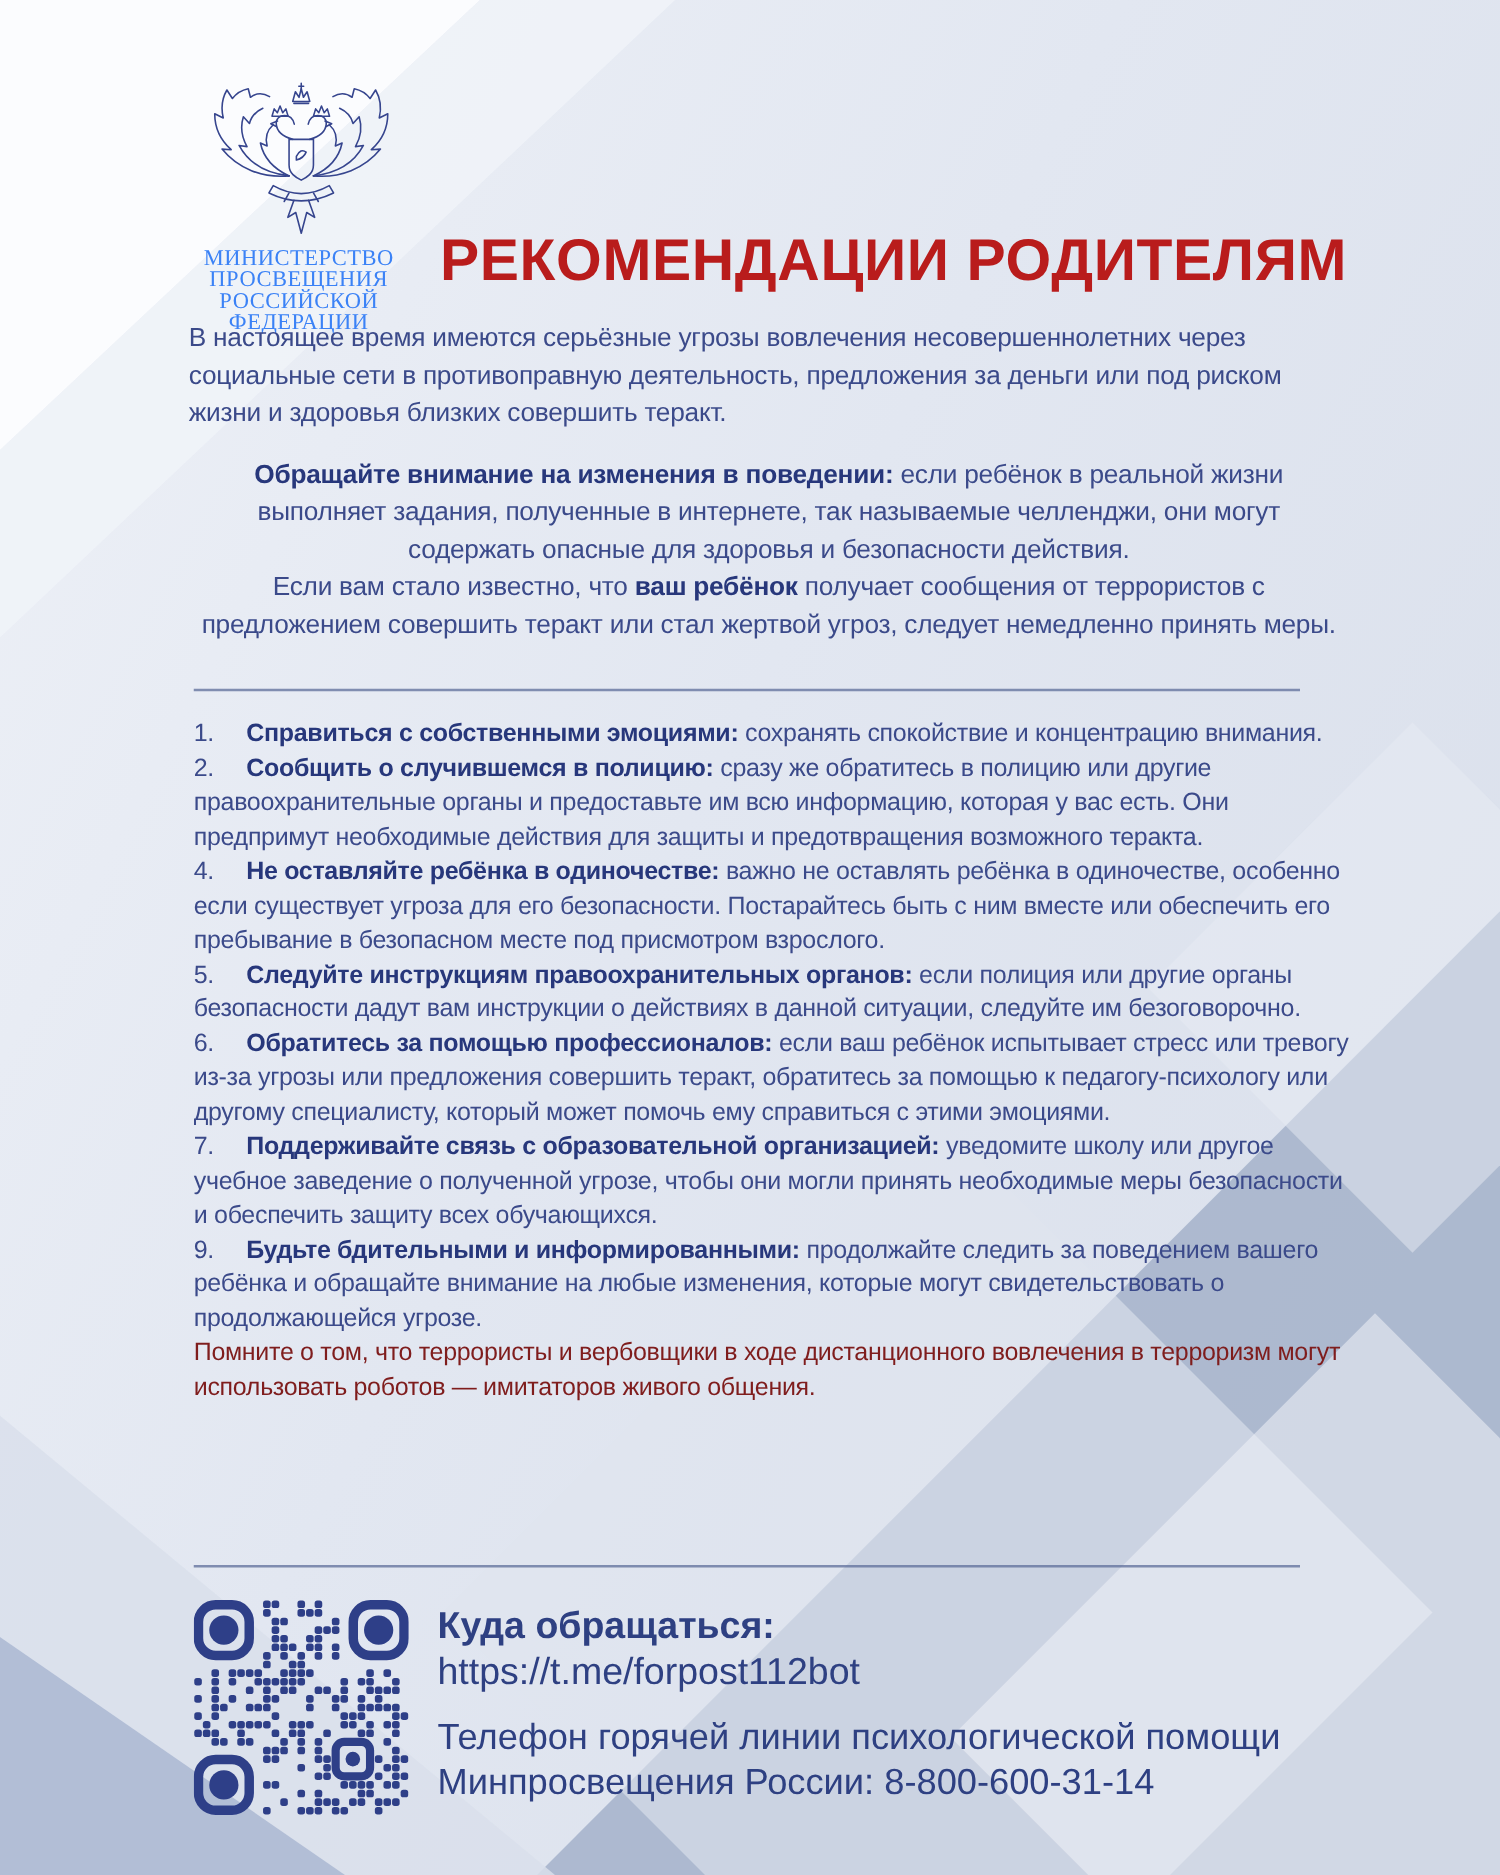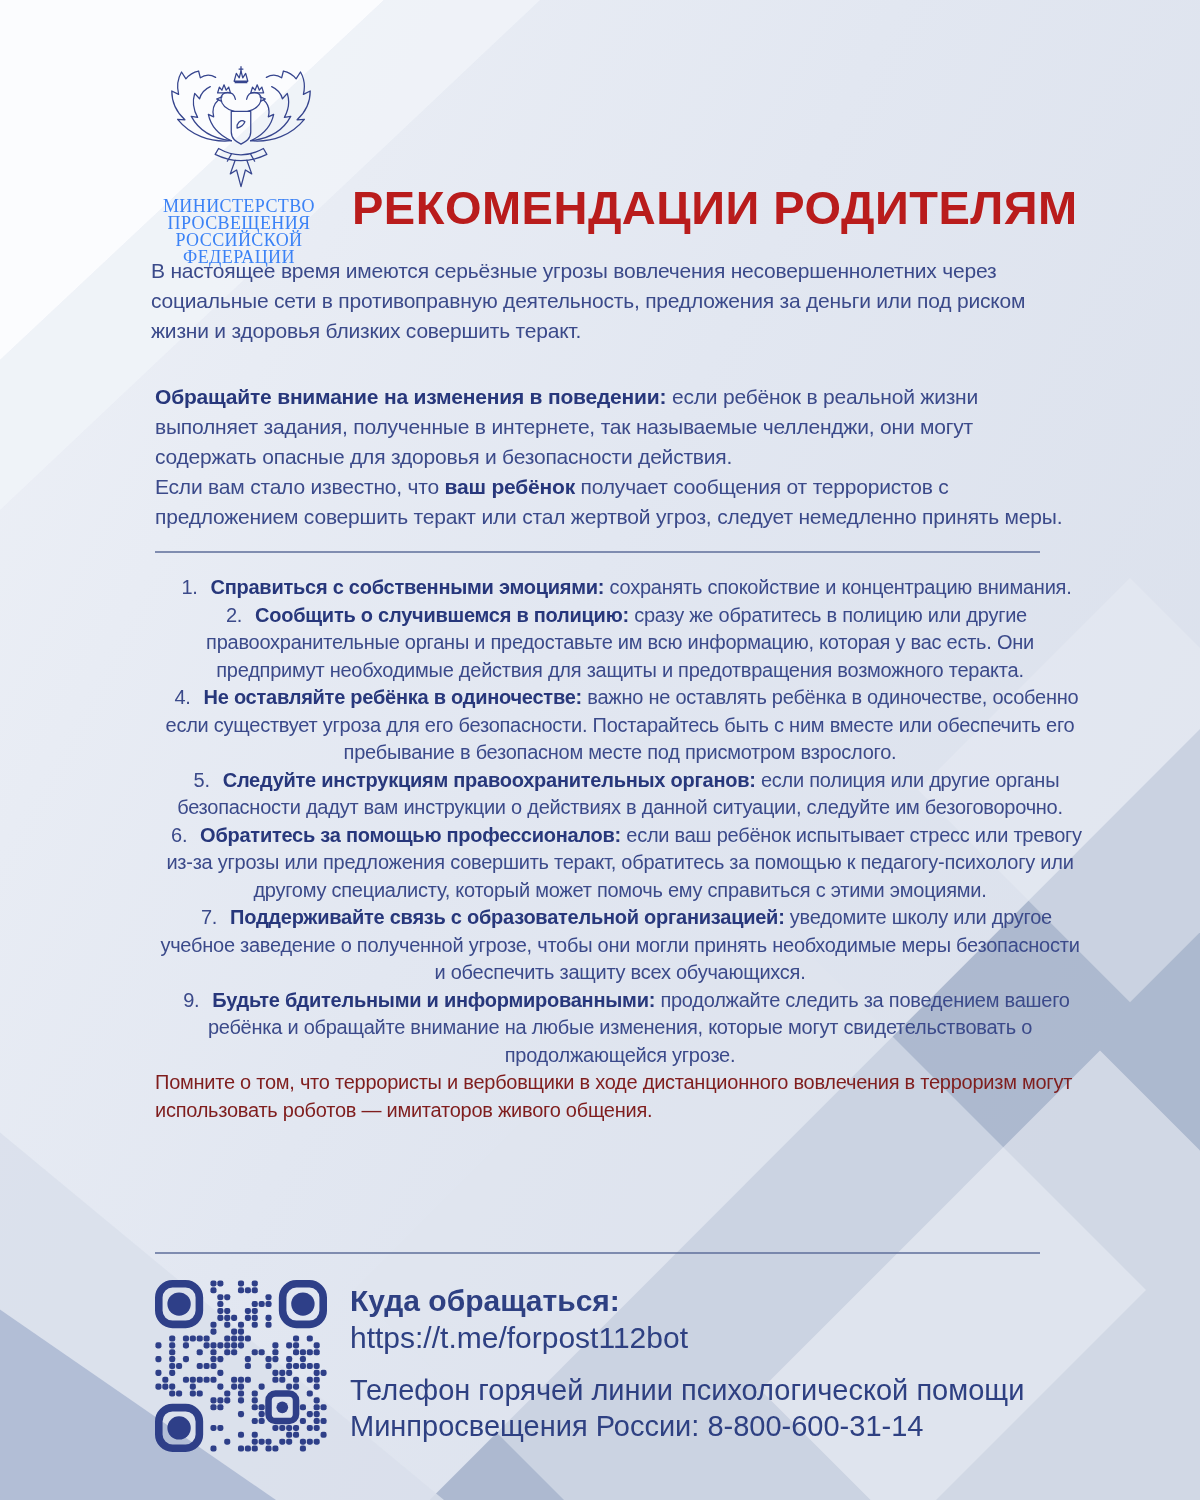--- a/index.html
+++ b/index.html
@@ -31,30 +31,30 @@
   }
   .page-title{
     left:352px;top:180px;width:760px;
     font-size:47px;font-weight:700;letter-spacing:.5px;color:#b91c1c;
   }
 
   
   .copy{color:#3b4a8a;font-size:21px;line-height:30px;letter-spacing:-.2px;}
   .copy b,.rec b{color:#27377b;}
   #intro{left:151px;top:256px;width:920px;}
-  #attention{left:155px;top:382px;width:920px;}
+  #attention{left:155px;top:365px;width:920px;text-align:center;}
   #attention p{margin:0;}
 
   .divider{left:155px;width:885px;height:2px;background:#5e6d99;opacity:.75;}
   #divider1{top:551px;}
   #divider2{top:1252px;}
 
   
   #list-block{left:155px;top:574px;width:930px;}
-  ol.rec{list-style:none;margin:0;padding:0;text-align:center;}
+  ol.rec{list-style:none;margin:0;padding:0;}
   .rec li{margin:0;color:#3b4a8a;font-size:20px;line-height:27.5px;letter-spacing:-.25px;}
   .rec .num{display:inline-block;width:42px;}
   #reminder{margin:0;color:#7f1d1d;font-size:20px;line-height:27.5px;letter-spacing:-.25px;}
 
   
   #qr{left:155px;top:1280px;width:172px;height:172px;}
   #footer-text{left:350px;top:1282px;width:760px;color:#2e4082;}
   .f-heading{font-size:30px;font-weight:700;line-height:37px;margin:0;}
   .f-url{font-size:30px;line-height:38px;margin:0;}
   .f-hotline{font-size:29px;line-height:36px;margin:15px 0 0 0;}

